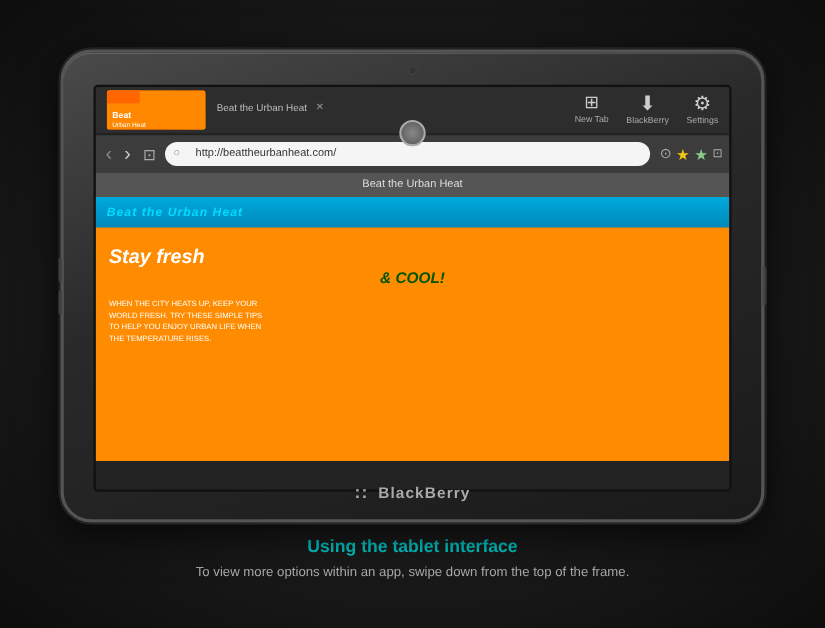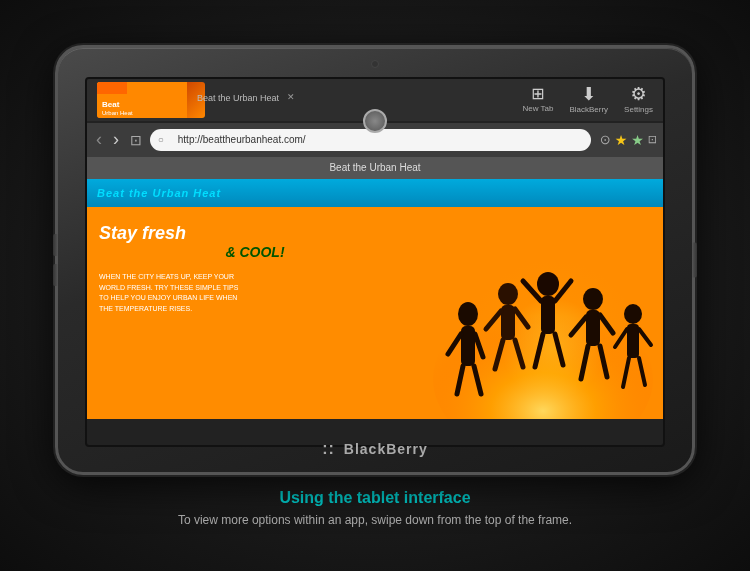--- a/index.html
+++ b/index.html
@@ -128,21 +128,21 @@
       padding: 0 10px;
       gap: 14px;
       position: relative;
     }
 
     
     .browser-tab-thumb {
       position: absolute;
       left: 10px;
       top: 3px;
-      width: 108px;
+      width: 90px;
       height: 36px;
       background: linear-gradient(135deg, #e8a020 0%, #c85c00 100%);
       border-radius: 3px;
       overflow: hidden;
       display: flex;
       align-items: flex-end;
       justify-content: center;
     }
 
     .browser-tab-thumb-img {
@@ -282,20 +282,21 @@
       font-weight: bold;
       letter-spacing: 1px;
     }
 
     .site-body {
       background: #ff8c00;
       height: 212px;
       position: relative;
       overflow: hidden;
       display: flex;
+      flex-direction: column;
     }
 
     .site-left {
       flex: 1;
       padding: 16px 12px;
     }
 
     .site-tagline-1 {
       color: white;
       font-size: 20px;

